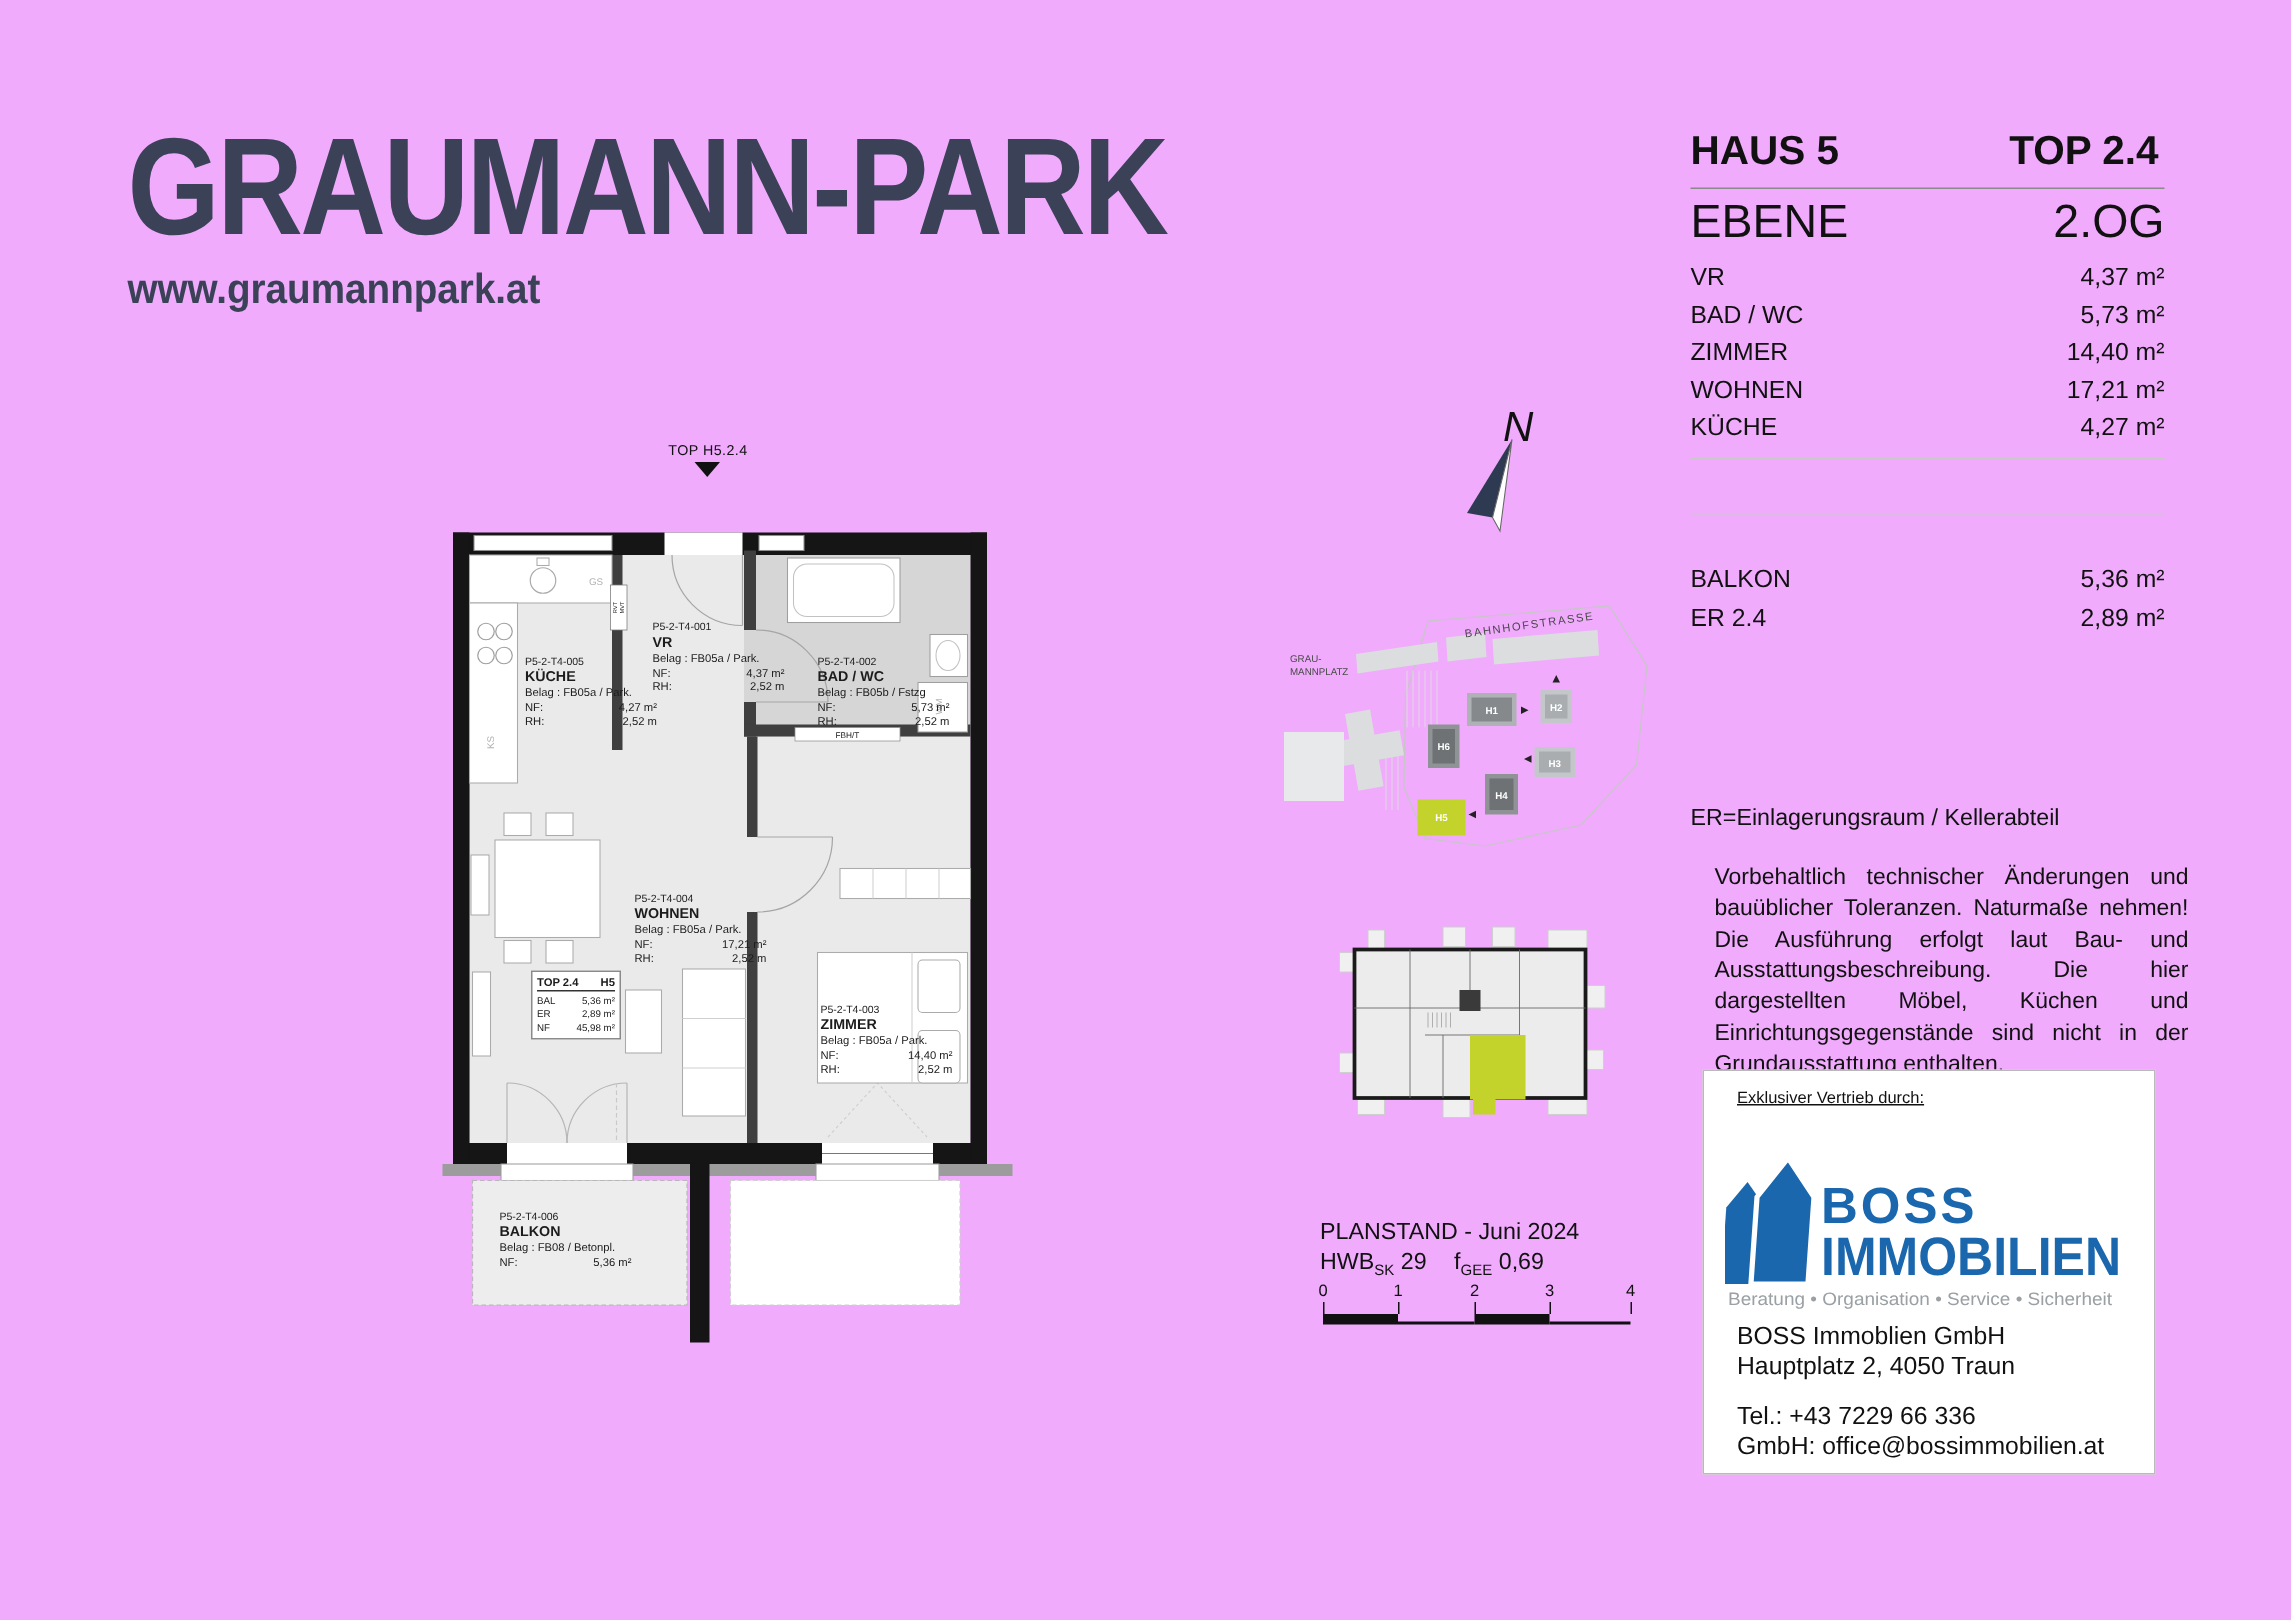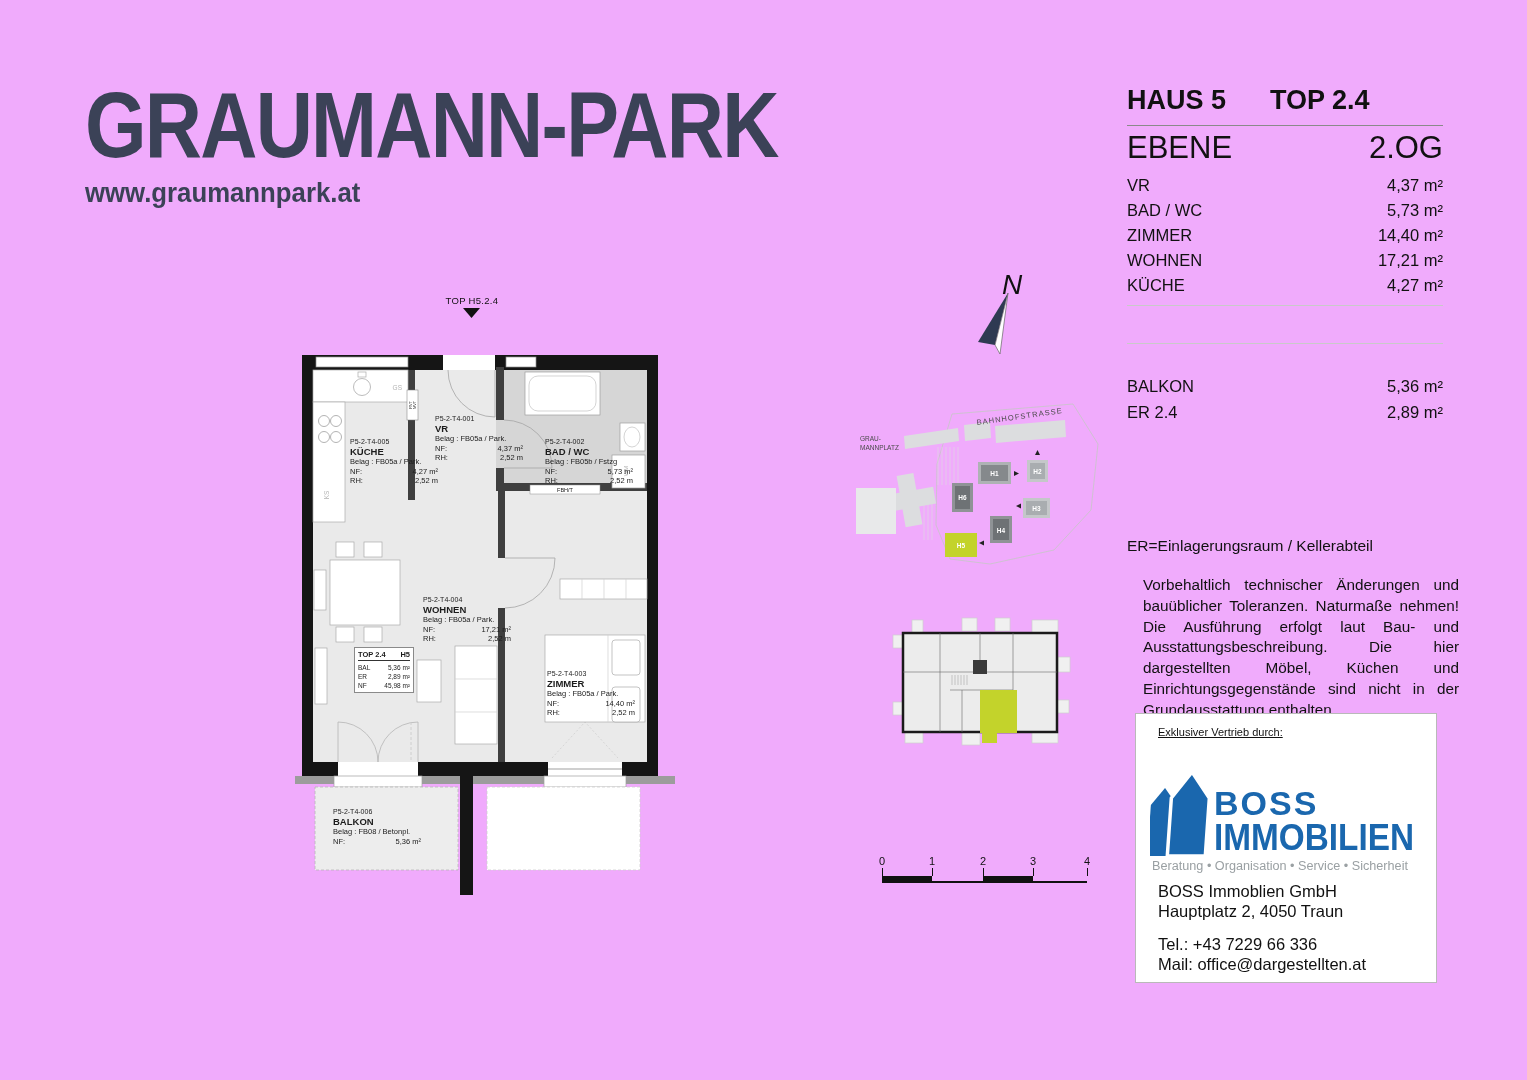--- a/index.html
+++ b/index.html
@@ -8,21 +8,21 @@
 
   
   .brand{position:absolute;left:85px;top:82px;}
   .brand-title{font-size:92px;font-weight:700;color:#3b4257;line-height:0.95;
                letter-spacing:-2px;transform:scaleX(0.86);transform-origin:0 0;white-space:nowrap;}
   .brand-site{font-size:28px;font-weight:700;color:#3b4257;margin-top:8px;
               transform:scaleX(0.92);transform-origin:0 0;white-space:nowrap;}
 
   
   .info-panel{position:absolute;left:1127px;top:85px;width:316px;height:660px;}
-  .ip-head{position:absolute;top:0;left:0;right:15px;display:flex;
+  .ip-head{position:absolute;top:0;left:0;right:4px;display:flex;justify-content:space-between;
            font-size:27px;font-weight:700;gap:44px;}
   .ip-rule1{position:absolute;top:40px;left:0;right:0;border-top:1px solid #8a8a8a;}
   .ip-ebene{position:absolute;top:45px;left:0;right:0;display:flex;justify-content:space-between;
             font-size:31px;font-weight:400;}
   .ip-rooms{position:absolute;top:88px;left:0;right:0;}
   .ip-row{display:flex;justify-content:space-between;font-size:16.5px;line-height:25px;}
   .ip-rule2{position:absolute;top:220px;left:0;right:0;border-top:1px solid #c9c9c9;}
   .ip-total{position:absolute;top:228px;left:0;right:0;display:flex;justify-content:space-between;
             font-size:16.5px;font-weight:700;line-height:25px;}
   .ip-rule3{position:absolute;top:258px;left:0;right:0;border-top:1px solid #c9c9c9;}
@@ -230,20 +230,29 @@
           <line x1="65" y1="60" x2="65" y2="70"></line>
         <line x1="68" y1="60" x2="68" y2="70"></line>
           <line x1="71" y1="60" x2="71" y2="70"></line>
         <line x1="74" y1="60" x2="74" y2="70"></line>
           <line x1="77" y1="60" x2="77" y2="70"></line>
       </g>
       <polygon points="90,75 127,75 127,118 107,118 107,128 92,128 92,118 90,118" fill="#c3d32b"></polygon>
     </svg>
   </div>
 
+  <div class="planmeta">
+    <div>PLANSTAND - Juni 2024</div>
+    <div>
+      <span>HWB</span><sub>SK</sub>
+      <span>29</span><span class="gap"></span>
+      <span>f</span><sub>GEE</sub>
+      <span>0,69</span>
+    </div>
+  </div>
 
   <div class="scalebar">
     <span class="sb-num" style="left:4px">0</span>
     <span class="sb-num" style="left:54px">1</span>
     <span class="sb-num" style="left:105px">2</span>
     <span class="sb-num" style="left:155px">3</span>
     <span class="sb-num" style="left:209px">4</span>
     <div class="sb-tick" style="left:4px"></div>
     <div class="sb-tick" style="left:54px"></div>
     <div class="sb-tick" style="left:105px"></div>
@@ -479,17 +488,17 @@
       <text x="64" y="55" font-size="34" font-weight="700" letter-spacing="2" fill="#1a67ae">BOSS</text>
       <text x="64" y="90" font-size="36" font-weight="700" fill="#1a67ae" textLength="200" lengthAdjust="spacingAndGlyphs">IMMOBILIEN</text>
       <text x="2" y="110" font-size="12" fill="#9aa0a3" textLength="256" lengthAdjust="spacingAndGlyphs">Beratung • Organisation • Service • Sicherheit</text>
     </svg>
     <div class="vb-company">
       <div>BOSS Immoblien GmbH</div>
       <div>Hauptplatz 2, 4050 Traun</div>
     </div>
     <div class="vb-contact">
       <div>Tel.: +43 7229 66 336</div>
-      <div>Mail: office@dargestellten.at</div>
+      <div>GmbH: office@bossimmobilien.at</div>
     </div>
   </section>
 
 </div>
 
 </body></html>

